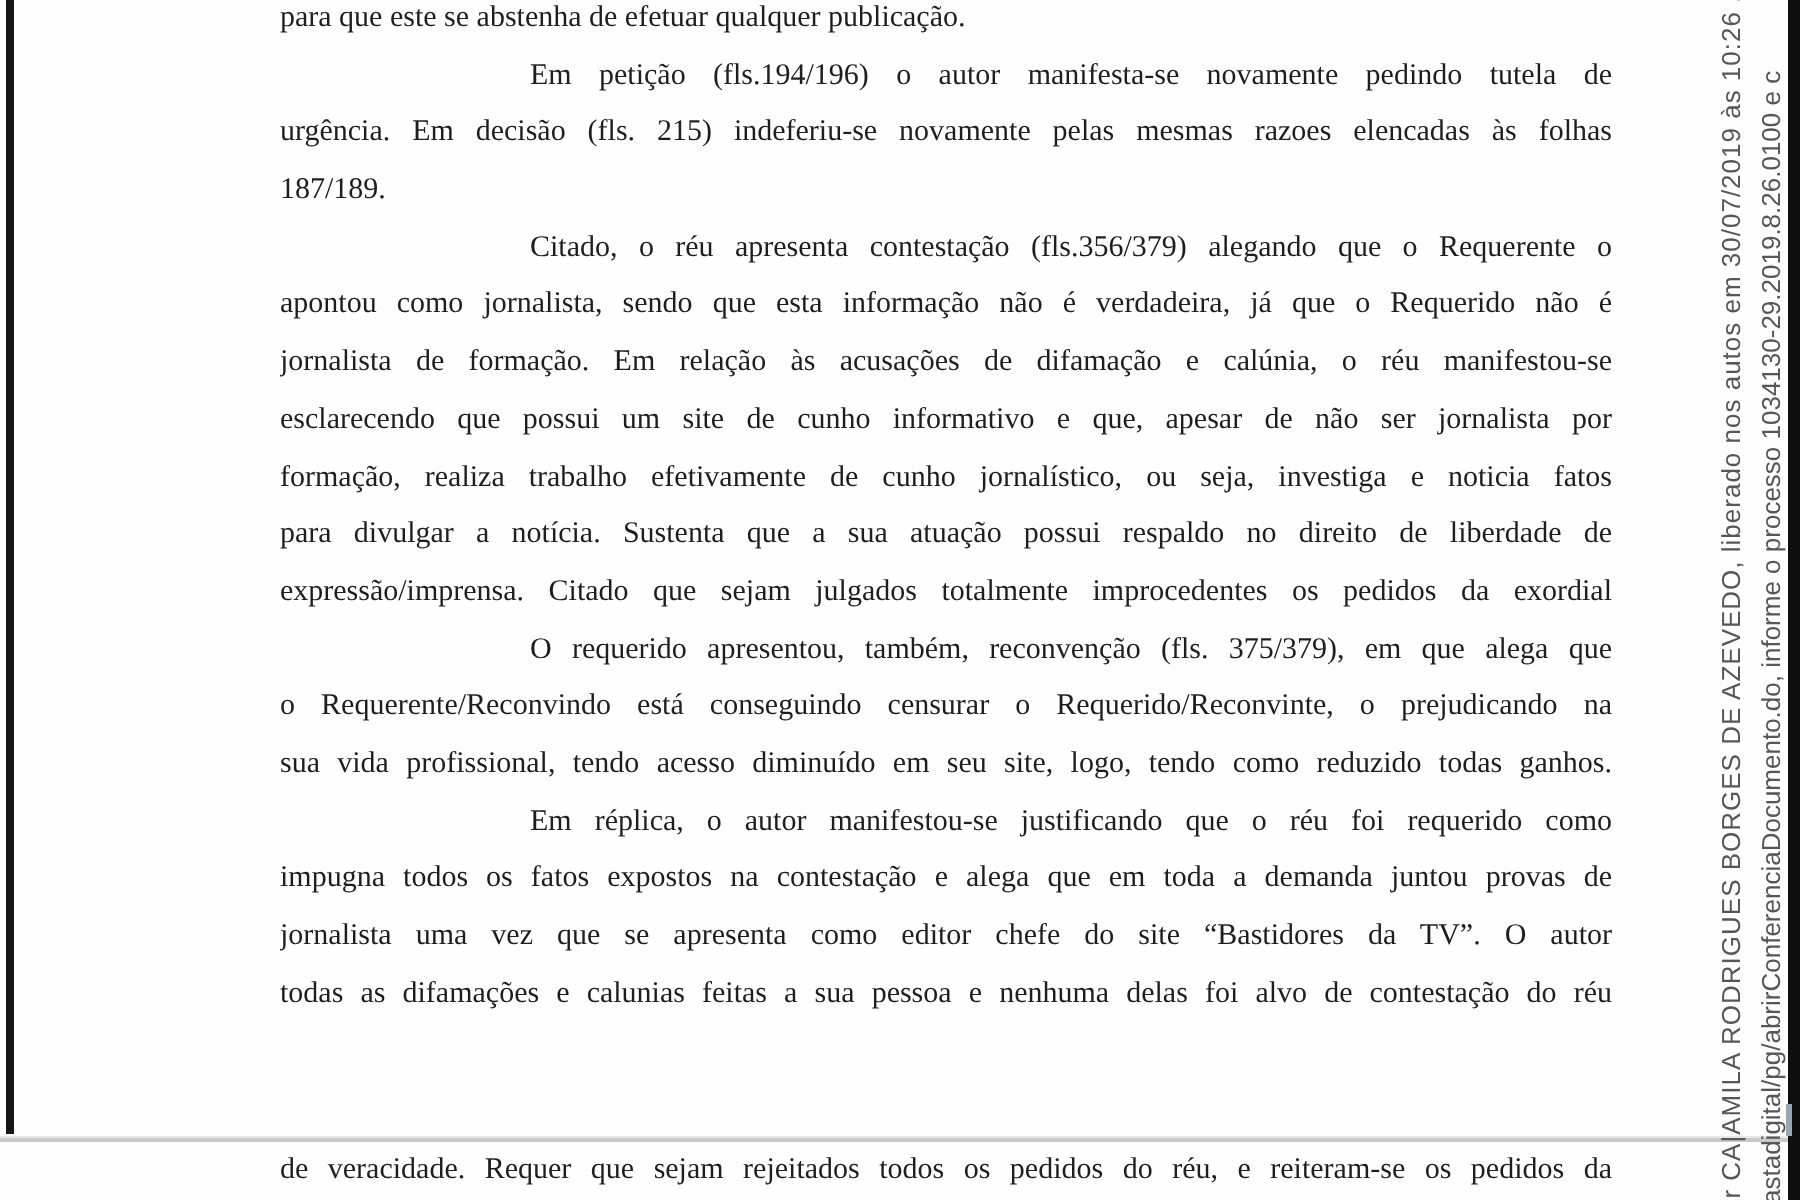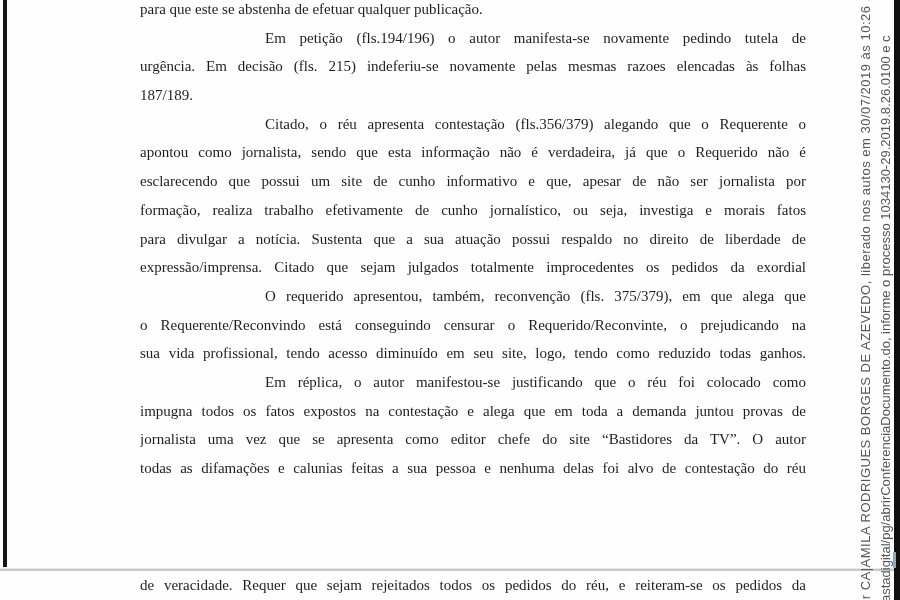--- a/index.html
+++ b/index.html
@@ -103,28 +103,29 @@
 <div class="right-band"></div>
 <div class="right-band-notch"></div>
 
 <div id="page1" class="textblock">
     <div class="line last">para que este se abstenha de efetuar qualquer publicação.</div>
     <div class="line indent">Em petição (fls.194/196) o autor manifesta-se novamente pedindo tutela de</div>
     <div class="line">urgência. Em decisão (fls. 215) indeferiu-se novamente pelas mesmas razoes elencadas às folhas</div>
     <div class="line last">187/189.</div>
     <div class="line indent">Citado, o réu apresenta contestação (fls.356/379) alegando que o Requerente o</div>
     <div class="line">apontou como jornalista, sendo que esta informação não é verdadeira, já que o Requerido não é</div>
+    <div class="line">jornalista de formação. Em relação às acusações de difamação e calúnia, o réu manifestou-se</div>
     <div class="line">esclarecendo que possui um site de cunho informativo e que, apesar de não ser jornalista por</div>
-    <div class="line">formação, realiza trabalho efetivamente de cunho jornalístico, ou seja, investiga e morais fatos</div>
+    <div class="line">formação, realiza trabalho efetivamente de cunho jornalístico, ou seja, investiga e noticia fatos</div>
     <div class="line">para divulgar a notícia. Sustenta que a sua atuação possui respaldo no direito de liberdade de</div>
     <div class="line">expressão/imprensa. Citado que sejam julgados totalmente improcedentes os pedidos da exordial</div>
     <div class="line indent">O requerido apresentou, também, reconvenção (fls. 375/379), em que alega que</div>
     <div class="line">o Requerente/Reconvindo está conseguindo censurar o Requerido/Reconvinte, o prejudicando na</div>
     <div class="line">sua vida profissional, tendo acesso diminuído em seu site, logo, tendo como reduzido todas ganhos.</div>
-    <div class="line indent">Em réplica, o autor manifestou-se justificando que o réu foi colocado como</div>
+    <div class="line indent">Em réplica, o autor manifestou-se justificando que o réu foi requerido como</div>
     <div class="line">impugna todos os fatos expostos na contestação e alega que em toda a demanda juntou provas de</div>
     <div class="line">jornalista uma vez que se apresenta como editor chefe do site “Bastidores da TV”. O autor</div>
     <div class="line">todas as difamações e calunias feitas a sua pessoa e nenhuma delas foi alvo de contestação do réu</div>
   </div>
 
 <div class="page-break"></div>
 
 <div id="page2" class="textblock">
     <div class="line">de veracidade. Requer que sejam rejeitados todos os pedidos do réu, e reiteram-se os pedidos da</div>
   </div>

